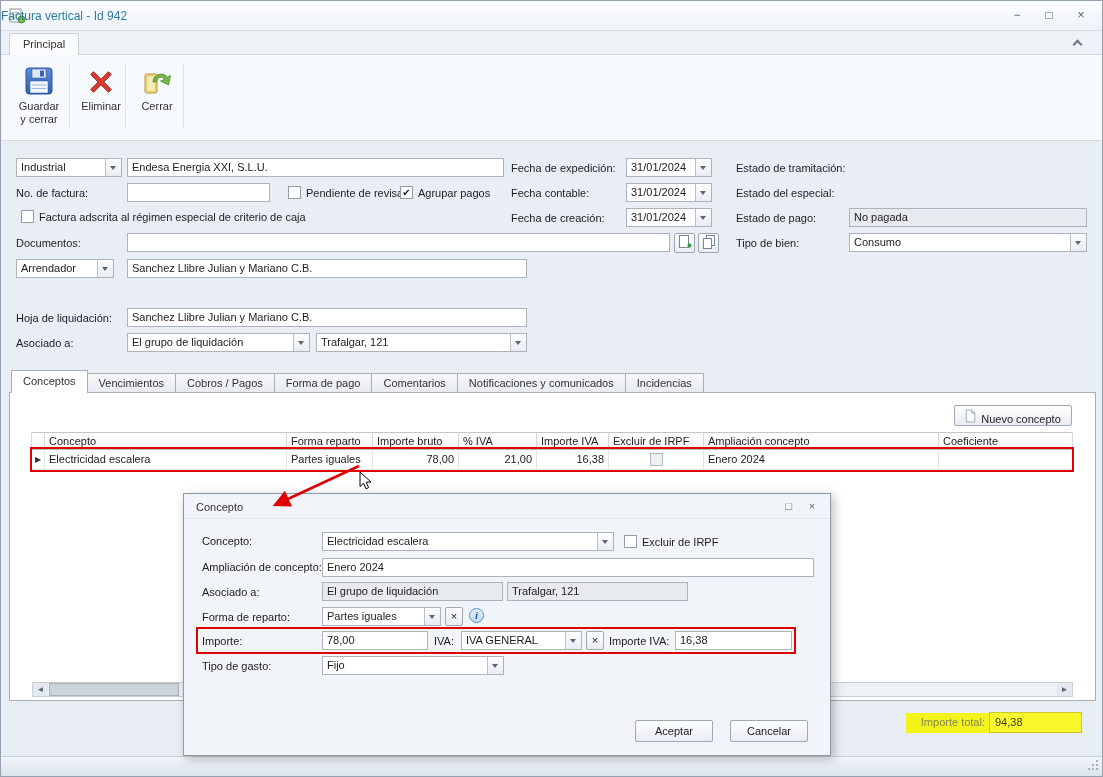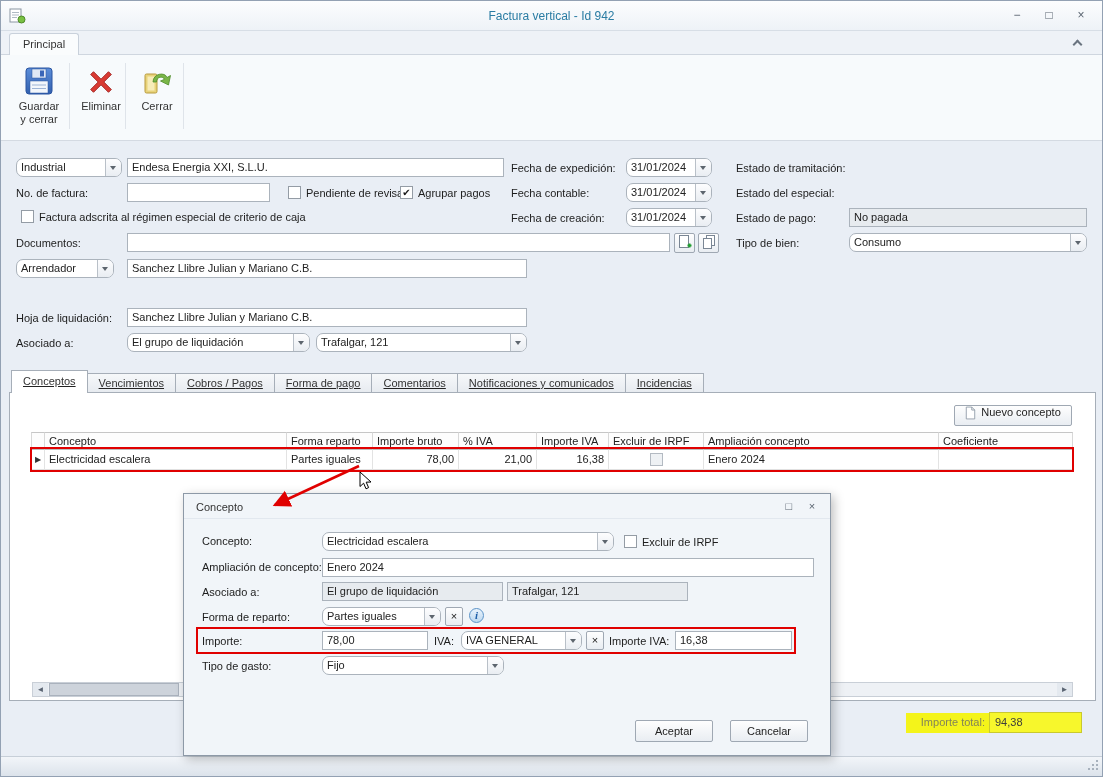--- a/index.html
+++ b/index.html
@@ -3,51 +3,51 @@
 <meta charset="utf-8">
 <style>
   * { margin:0; padding:0; box-sizing:border-box; }
   html,body { width:1103px; height:777px; overflow:hidden; }
   body { font-family:"Liberation Sans", sans-serif; font-size:11px; color:#222; }
   .window { position:relative; width:1103px; height:777px; background:#e9eef5; border:1px solid #93a1b3; overflow:hidden; }
   .abs { position:absolute; }
 
   
   .titlebar { position:absolute; left:0; top:0; right:0; height:30px; background:linear-gradient(#fcfdfe,#eef2f7); border-bottom:1px solid #d7dee6; }
-  .title { position:absolute; top:8px; left:0; width:100%; text-align:center; color:#2a7ca3; font-size:12px; }
+  .title { position:absolute; top:8px; left:0; width:100%; text-align:left; color:#2a7ca3; font-size:12px; }
   .winbtns { position:absolute; right:8px; top:6px; display:flex; gap:6px; }
   .winbtn { width:26px; height:18px; text-align:center; line-height:16px; color:#5a6470; font-size:12px; }
 
   
   .tabstrip { position:absolute; left:0; top:30px; right:0; height:24px; background:#eef2f7; border-bottom:1px solid #cfd6df; }
   .ribbon-tab { position:absolute; left:8px; top:2px; width:70px; height:23px; background:#fafcfd; border:1px solid #c9d1db; border-bottom:none; border-radius:3px 3px 0 0; text-align:center; line-height:21px; color:#333; }
   .collapse-btn { position:absolute; right:14px; top:5px; width:22px; height:16px; display:flex; justify-content:center; }
   .chev { width:7px; height:7px; border-left:2px solid #6a7480; border-top:2px solid #6a7480; transform:rotate(45deg); margin-top:5px; }
   .ribbon { position:absolute; left:0; top:54px; right:0; height:86px; background:#f7fafc; border-bottom:1px solid #d4dae2; }
   .rbtn { position:absolute; top:4px; width:56px; height:76px; text-align:center; border-radius:3px; cursor:default; }
   .rbtn .ic { height:38px; display:flex; align-items:flex-end; justify-content:center; }
   .rbtn .lbl { white-space:pre-line; line-height:13px; color:#333; margin-top:3px; }
   .rsep { position:absolute; top:8px; width:1px; height:66px; background:#dfe4ea; }
 
   
   .label { position:absolute; white-space:nowrap; color:#1d1d1d; }
   .field { position:absolute; height:19px; background:#fff; border:1px solid #abb3bc; padding:2px 4px; white-space:nowrap; overflow:hidden; line-height:13px; }
   .readonly { background:#e7ebef; }
-  .combo { padding-right:20px;border-radius:7px; }
+  .combo { padding-right:20px; }
   .ddbtn { position:absolute; right:0; top:0; width:16px; height:17px; background:linear-gradient(#fdfdfe,#e9edf2); border-left:1px solid #b9c0c8; }
   .ddbtn::after { content:""; position:absolute; left:4px; top:7px; border-left:3.5px solid transparent; border-right:3.5px solid transparent; border-top:4px solid #5d656e; }
   .cb { position:absolute; width:13px; height:13px; background:#fff; border:1px solid #949ca5; text-align:center; line-height:11px; font-size:10px; color:#1a1a1a; }
   .gridcb { background:#eef1f4; border-color:#b3bac2; }
   .iconbtn { position:absolute; width:21px; height:20px; background:linear-gradient(#fefefe,#e9edf2); border:1px solid #9fa8b3; border-radius:2px; display:flex; align-items:center; justify-content:center; }
   .btn { background:linear-gradient(#fefefe,#e9edf2); border:1px solid #9fa8b3; border-radius:2px; text-align:center; color:#222; }
   .xbtn { position:absolute; width:18px; height:19px; line-height:17px; font-size:11px; }
   .info { display:inline-block; width:15px; height:15px; border-radius:50%; background:linear-gradient(#eaf3fc,#bcd8f0); border:1px solid #5a93c8; color:#1f5fa8; font-family:"Liberation Serif",serif; font-style:italic; font-weight:bold; font-size:11px; line-height:13px; text-align:center; }
 
   
-  .tabs2 { position:absolute; left:10px; top:369px; height:23px; display:flex; align-items:flex-end; z-index:3;text-decoration:underline; }
+  .tabs2 { position:absolute; left:10px; top:369px; height:23px; display:flex; align-items:flex-end; z-index:3; }
   .tab2 { height:20px; padding:0 11px; line-height:19px; background:linear-gradient(#f6f8fa,#e7ebf0); border:1px solid #a6aeb8; margin-right:-1px; color:#333; white-space:nowrap; }
   .tab2.active { height:23px; line-height:21px; background:#fff; border-bottom:none; z-index:4; }
   .panel { position:absolute; left:8px; top:391px; width:1087px; height:309px; background:#fff; border:1px solid #a6aeb8; }
 
   
   .th { position:absolute; height:18px; background:#fdfdfd; border-top:1px solid #c6c6c6; border-bottom:1px solid #bdbdbd; border-right:1px solid #d8d8d8; padding:2px 4px; white-space:nowrap; overflow:hidden; }
   .td { position:absolute; height:20px; background:#fff; border-right:1px solid #e3e3e3; border-bottom:1px solid #e0e0e0; padding:3px 4px; white-space:nowrap; overflow:hidden; }
   .num { text-align:right; }
   .ind { text-align:center; font-size:8px; color:#333; padding:5px 0; }
 
@@ -225,21 +225,21 @@
     <div class="tab2">Vencimientos</div>
     <div class="tab2">Cobros / Pagos</div>
     <div class="tab2">Forma de pago</div>
     <div class="tab2">Comentarios</div>
     <div class="tab2">Notificaciones y comunicados</div>
     <div class="tab2">Incidencias</div>
   </div>
 
   <div class="panel"></div>
 
-  <div class="btn abs" style="left:953px;top:404px;width:118px;height:21px;display:flex;align-items:flex-start;justify-content:center;gap:5px">
+  <div class="btn abs" style="left:953px;top:404px;width:118px;height:21px;display:flex;align-items:flex-end;justify-content:center;gap:5px">
     <span>
       <svg width="11" height="14" viewBox="0 0 13 15">
         <path d="M1.5 0.5 H8 L11.5 4 V14.5 H1.5 Z" fill="#fff" stroke="#8a95a2"></path>
         <path d="M8 0.5 V4 H11.5" fill="none" stroke="#8a95a2"></path>
       </svg>
     </span>
     <span>Nuevo concepto</span>
   </div>
 
   <div class="th" style="left:30px;top:431px;width:14px;border-left:1px solid #d8d8d8"></div>

